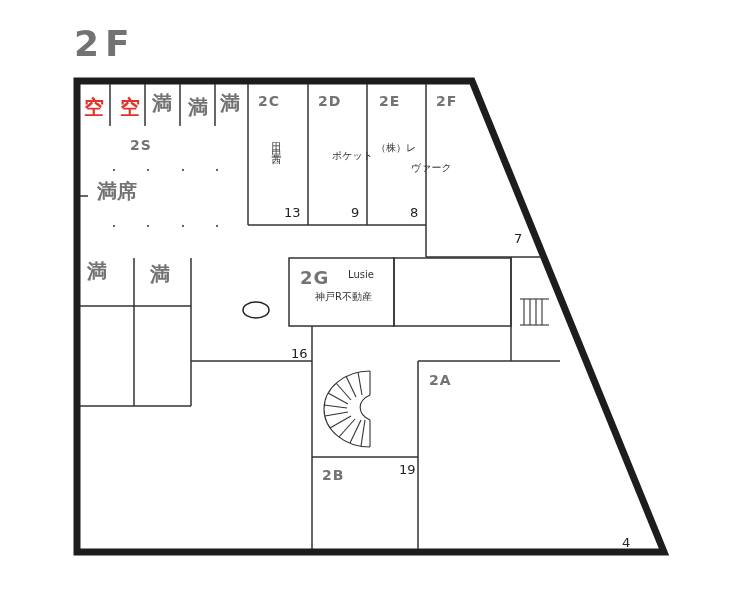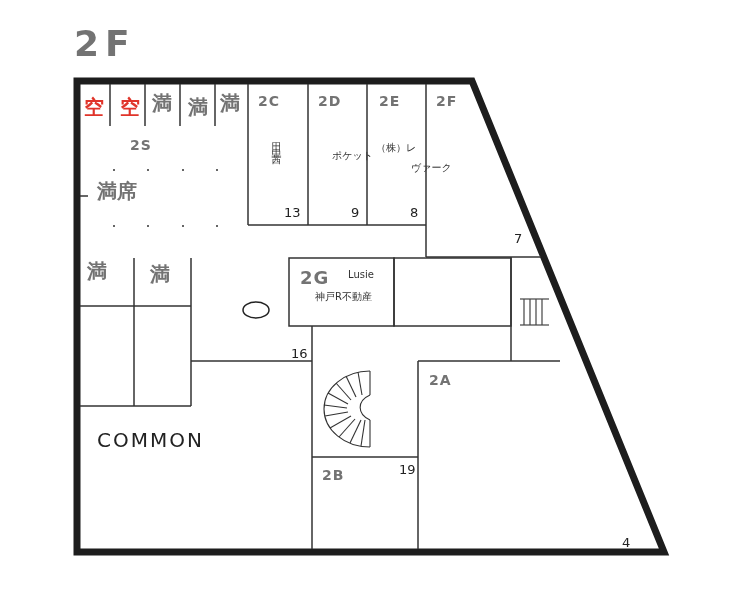--- a/index.html
+++ b/index.html
@@ -128,14 +128,13 @@
 <div class="lbl tenant" style="left:315px;top:292px;">神戸R不動産</div>
 <div class="lbl num" style="left:291px;top:319px;margin-top:28px;">16</div>
 
 <div class="lbl unit" style="left:429px;top:373px;">2A</div>
 <div class="lbl num" style="left:622px;top:536px;">4</div>
 
 <div class="lbl unit" style="left:322px;top:468px;">2B</div>
 <div class="lbl num" style="left:399px;top:463px;">19</div>
 
 <div class="lbl common" style="left:97px;top:424px;">
-  <div>COMMON</div>
 </div>
 
 </body></html>

